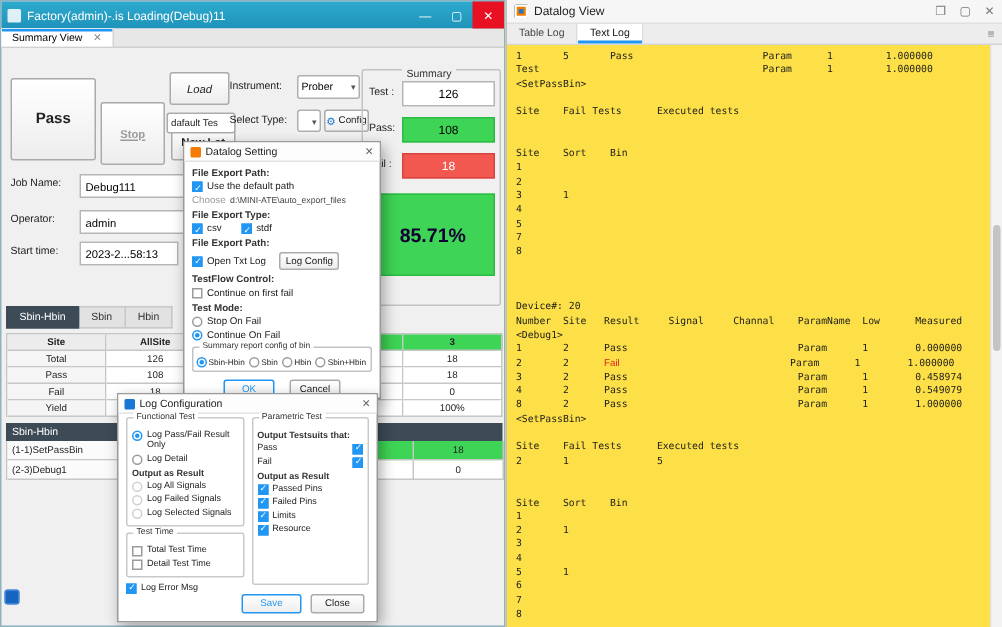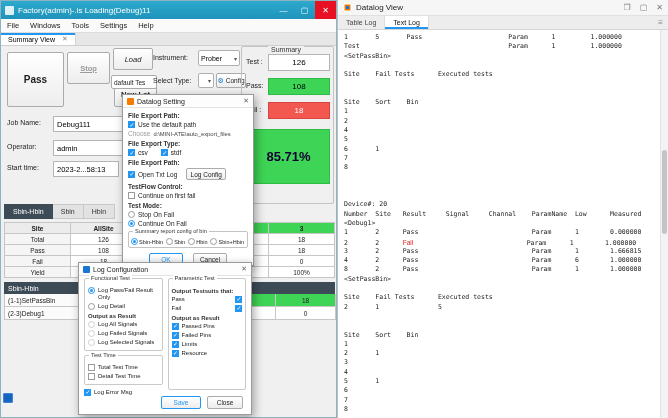--- a/index.html
+++ b/index.html
@@ -15,21 +15,21 @@
   .t-close{background:#e81123;}
   .l-menubar{height:14px;background:#fafafa;display:flex;align-items:center;gap:11px;padding:0 6px;font-size:7.5px;color:#222;border-bottom:1px solid #ddd;}
   .menu-item{cursor:default;}
   .l-tabbar{height:13px;background:#e7e7e7;display:flex;align-items:stretch;border-bottom:1px solid #cfcfcf;}
   .l-tab{background:#fff;padding:0 7px;font-size:7px;display:flex;align-items:center;gap:7px;border-right:1px solid #d4d4d4;box-shadow:inset 0 2px 0 #2196f3;}
   .l-tab .x{color:#888;font-size:7px;}
   #leftcontent{position:absolute;left:0;top:45px;width:335px;height:371px;}
 
   .btn{position:absolute;border:1px solid #ababab;background:linear-gradient(#ffffff,#ededed);font-size:7.5px;color:#222;display:flex;align-items:center;justify-content:center;border-radius:2px;}
   #btn-start{left:6px;top:6px;width:57px;height:55px;font-weight:bold;font-size:10px;}
-  #btn-stop{left:66px;top:6px;width:43px;height:32px;color:#9a9a9a;font-weight:bold;text-decoration:underline;}
+  #btn-stop{left:66px;top:22px;width:43px;height:42px;color:#9a9a9a;font-weight:bold;text-decoration:underline;}
   #btn-newlot{left:66px;top:35px;width:43px;height:26px;font-weight:bold;margin-left:47px;}
   #btn-load{left:112px;top:2px;width:40px;height:22px;font-style:italic;}
   #combo-deftest{left:110px;top:29px;width:46px;height:14px;font-size:6.5px;justify-content:flex-start;padding:0 2px;background:#fff;overflow:hidden;white-space:nowrap;}
 
   .flabel{position:absolute;font-size:7px;color:#222;}
   .combo{position:absolute;background:#fff;border:1px solid #b0b0b0;border-radius:2px;font-size:7px;display:flex;align-items:center;padding:0 2px;}
   .combo .arr{margin-left:auto;font-size:6px;color:#555;}
   #combo-instrument{left:197px;top:4px;width:42px;height:16px;}
   #combo-seltype{left:197px;top:27px;width:16px;height:15px;}
   #btn-config{left:215px;top:27px;width:30px;height:15px;font-size:6.5px;gap:2px;}
@@ -103,21 +103,21 @@
   .lc-group{position:relative;border:1px solid #c9c9c9;border-radius:2px;padding:6px 3px 2px 3px;margin-bottom:4px;}
   .lc-group .gtitle{position:absolute;top:-4px;left:4px;background:#fff;padding:0 2px;font-size:5.8px;color:#333;}
   .lc-row{display:flex;align-items:flex-start;gap:3px;margin:2px 0;font-size:6px;color:#222;line-height:7px;}
   .lc-row .right{margin-left:auto;}
   .lc-sub{font-size:6px;color:#333;margin:3px 0 1px 0;font-weight:bold;}
   #lc-btnrow{position:absolute;right:8px;bottom:5px;display:flex;gap:6px;}
   .btn-save{width:40px;height:13px;border-color:var(--blue);color:var(--blue);}
   .btn-close{width:36px;height:13px;}
 
   
-  #rightwin{left:337px;top:0;width:331px;height:418px;background:#ffffff;border-left:1px solid #bfbfbf;}
+  #rightwin{left:337px;top:0;width:331px;height:418px;background:#fde047;border-left:1px solid #bfbfbf;}
   .r-titlebar{height:16px;display:flex;align-items:center;gap:4px;padding:0 5px;background:#f6f6f6;border-bottom:1px solid #e0e0e0;}
   .r-icon{width:9px;height:9px;background:#1976d2;border-radius:1px;box-shadow:inset 0 0 0 1.5px #fff, inset 0 0 0 3px #f57c00;}
   .r-title{font-size:8px;color:#222;}
   .r-btns{margin-left:auto;display:flex;gap:9px;color:#777;font-size:8px;}
   .r-tabbar{height:14px;background:#ededed;display:flex;align-items:stretch;border-bottom:1px solid #d5d5d5;}
   .rtab{padding:0 8px;font-size:7px;display:flex;align-items:center;color:#444;border-right:1px solid #ddd;background:#ededed;}
   .rtab.active{background:#fff;box-shadow:inset 0 -2px 0 var(--blue);color:#111;}
   .r-tabmenu{margin-left:auto;display:flex;align-items:center;padding-right:5px;color:#888;font-size:8px;}
   #log-content{position:absolute;left:0;top:30px;right:8px;bottom:0;overflow:hidden;padding:3px 0 0 6px;}
   .logline{white-space:pre;font-family:"DejaVu Sans Mono",monospace;font-size:6.5px;line-height:9.3px;height:9.3px;color:#1c1c1c;}
@@ -133,27 +133,20 @@
 <div class="win" id="leftwin">
   <div class="l-titlebar">
     <span class="win-glyph"></span>
     <span>Factory(admin)-.is Loading(Debug)11</span>
     <span class="t-btns">
       <span class="t-btn">—</span>
       <span class="t-btn">▢</span>
       <span class="t-btn t-close">✕</span>
     </span>
   </div>
-  <div class="l-menubar">
-      <span class="menu-item">File</span>
-      <span class="menu-item">Windows</span>
-      <span class="menu-item">Tools</span>
-      <span class="menu-item">Settings</span>
-      <span class="menu-item">Help</span>
-    </div>
   <div class="l-tabbar">
     <span class="l-tab">
       <span>Summary View</span>
       <span class="x">✕</span>
     </span>
   </div>
 
   <div id="leftcontent">
     <div class="btn" id="btn-start">Pass</div>
     <div class="btn" id="btn-stop">Stop</div>
@@ -261,35 +254,35 @@
       <div class="logline">1       5       Pass                      Param      1         1.000000</div>
       <div class="logline">Test                                      Param      1         1.000000</div>
       <div class="logline">&lt;SetPassBin&gt;</div>
       <div class="logline"> </div>
       <div class="logline">Site    Fail Tests      Executed tests</div>
       <div class="logline"> </div>
       <div class="logline"> </div>
       <div class="logline">Site    Sort    Bin</div>
       <div class="logline">1</div>
       <div class="logline">2</div>
+      <div class="logline">3       1</div>
       <div class="logline">4</div>
       <div class="logline">5</div>
-      <div class="logline">6       1</div>
       <div class="logline">7</div>
       <div class="logline">8</div>
       <div class="logline"> </div>
       <div class="logline"> </div>
       <div class="logline"> </div>
       <div class="logline">Device#: 20</div>
       <div class="logline">Number  Site   Result     Signal     Channal    ParamName  Low      Measured</div>
       <div class="logline">&lt;Debug1&gt;</div>
       <div class="logline">1       2      Pass                             Param      1        0.000000</div>
       <div class="logline">2       2      <span class="failtxt">Fail</span>                             Param      1        1.000000</div>
-      <div class="logline">3       2      Pass                             Param      1        1.666815</div>
-      <div class="logline">4       2      Pass                             Param      6        1.000000</div>
+      <div class="logline">3       2      Pass                             Param      1        0.458974</div>
+      <div class="logline">4       2      Pass                             Param      1        0.549079</div>
       <div class="logline">8       2      Pass                             Param      1        1.000000</div>
       <div class="logline">&lt;SetPassBin&gt;</div>
       <div class="logline"> </div>
       <div class="logline">Site    Fail Tests      Executed tests</div>
       <div class="logline">2       1               5</div>
       <div class="logline"> </div>
       <div class="logline"> </div>
       <div class="logline">Site    Sort    Bin</div>
       <div class="logline">1</div>
       <div class="logline">2       1</div>

